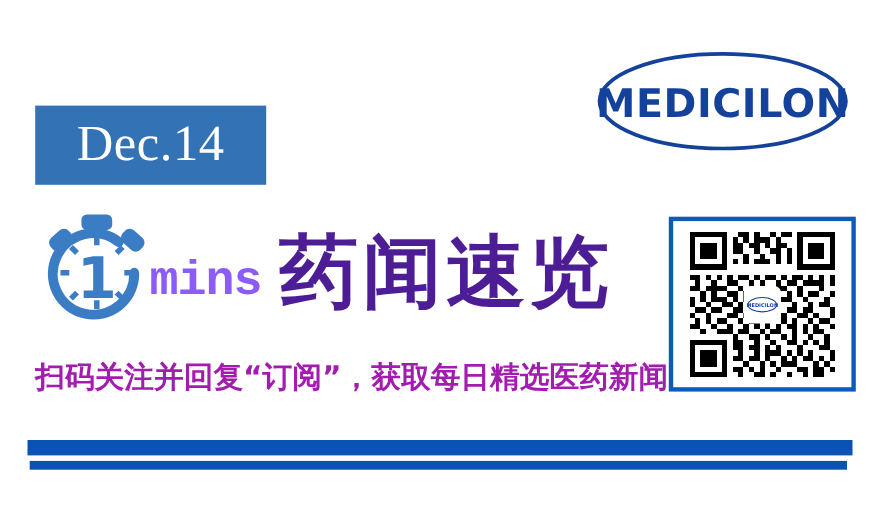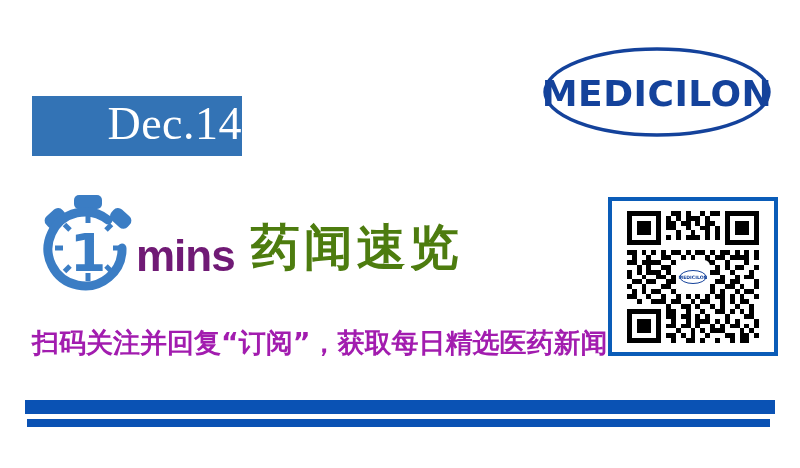--- a/index.html
+++ b/index.html
@@ -17,25 +17,25 @@
     background: #ffffff;
     overflow: hidden;
   }
 
   
   .date-badge {
     position: absolute;
     left: 32px;
     top: 96px;
     width: 210px;
-    height: 60px;
+    height: 72px;
     background: #3373b5;
     display: flex;
     align-items: center;
-    justify-content: flex-end;
+    justify-content: center;
   }
   .date-badge-text {
     font-family: "Liberation Serif", "DejaVu Serif", serif;
     font-size: 46px;
     line-height: 1;
     color: #ffffff;
     letter-spacing: 0.5px;
     white-space: nowrap;
     transform: translateY(-2px);
   }
@@ -60,34 +60,34 @@
     height: 112px;
   }
   .stopwatch-icon {
     width: 104px;
     height: 106px;
     flex: 0 0 auto;
     margin-right: 2px;
   }
   .stopwatch-icon svg { display: block; width: 100%; height: 100%; }
   .mins-label {
-    font-family: Liberation Sans, sans-serif;
+    font-family: Liberation Mono, monospace;
     font-size: 44px;
     font-weight: bold;
-    color: #701a75;
+    color: #8b5cf6;
     letter-spacing: -1px;
     margin-left: -6px;
     transform: translateY(10px);
     white-space: nowrap;
   }
   .headline-cn {
     font-family: "DejaVu Sans", "Liberation Sans", sans-serif;
-    font-size: 49px;
+    font-size: 72px;
     font-weight: bold;
-    color: #4d7c0f;
+    color: #4c1d95;
     letter-spacing: 4px;
     margin-left: 16px;
     transform: translateY(2px);
     white-space: nowrap;
   }
 
   
   .subtitle {
     position: absolute;
     left: 32px;

